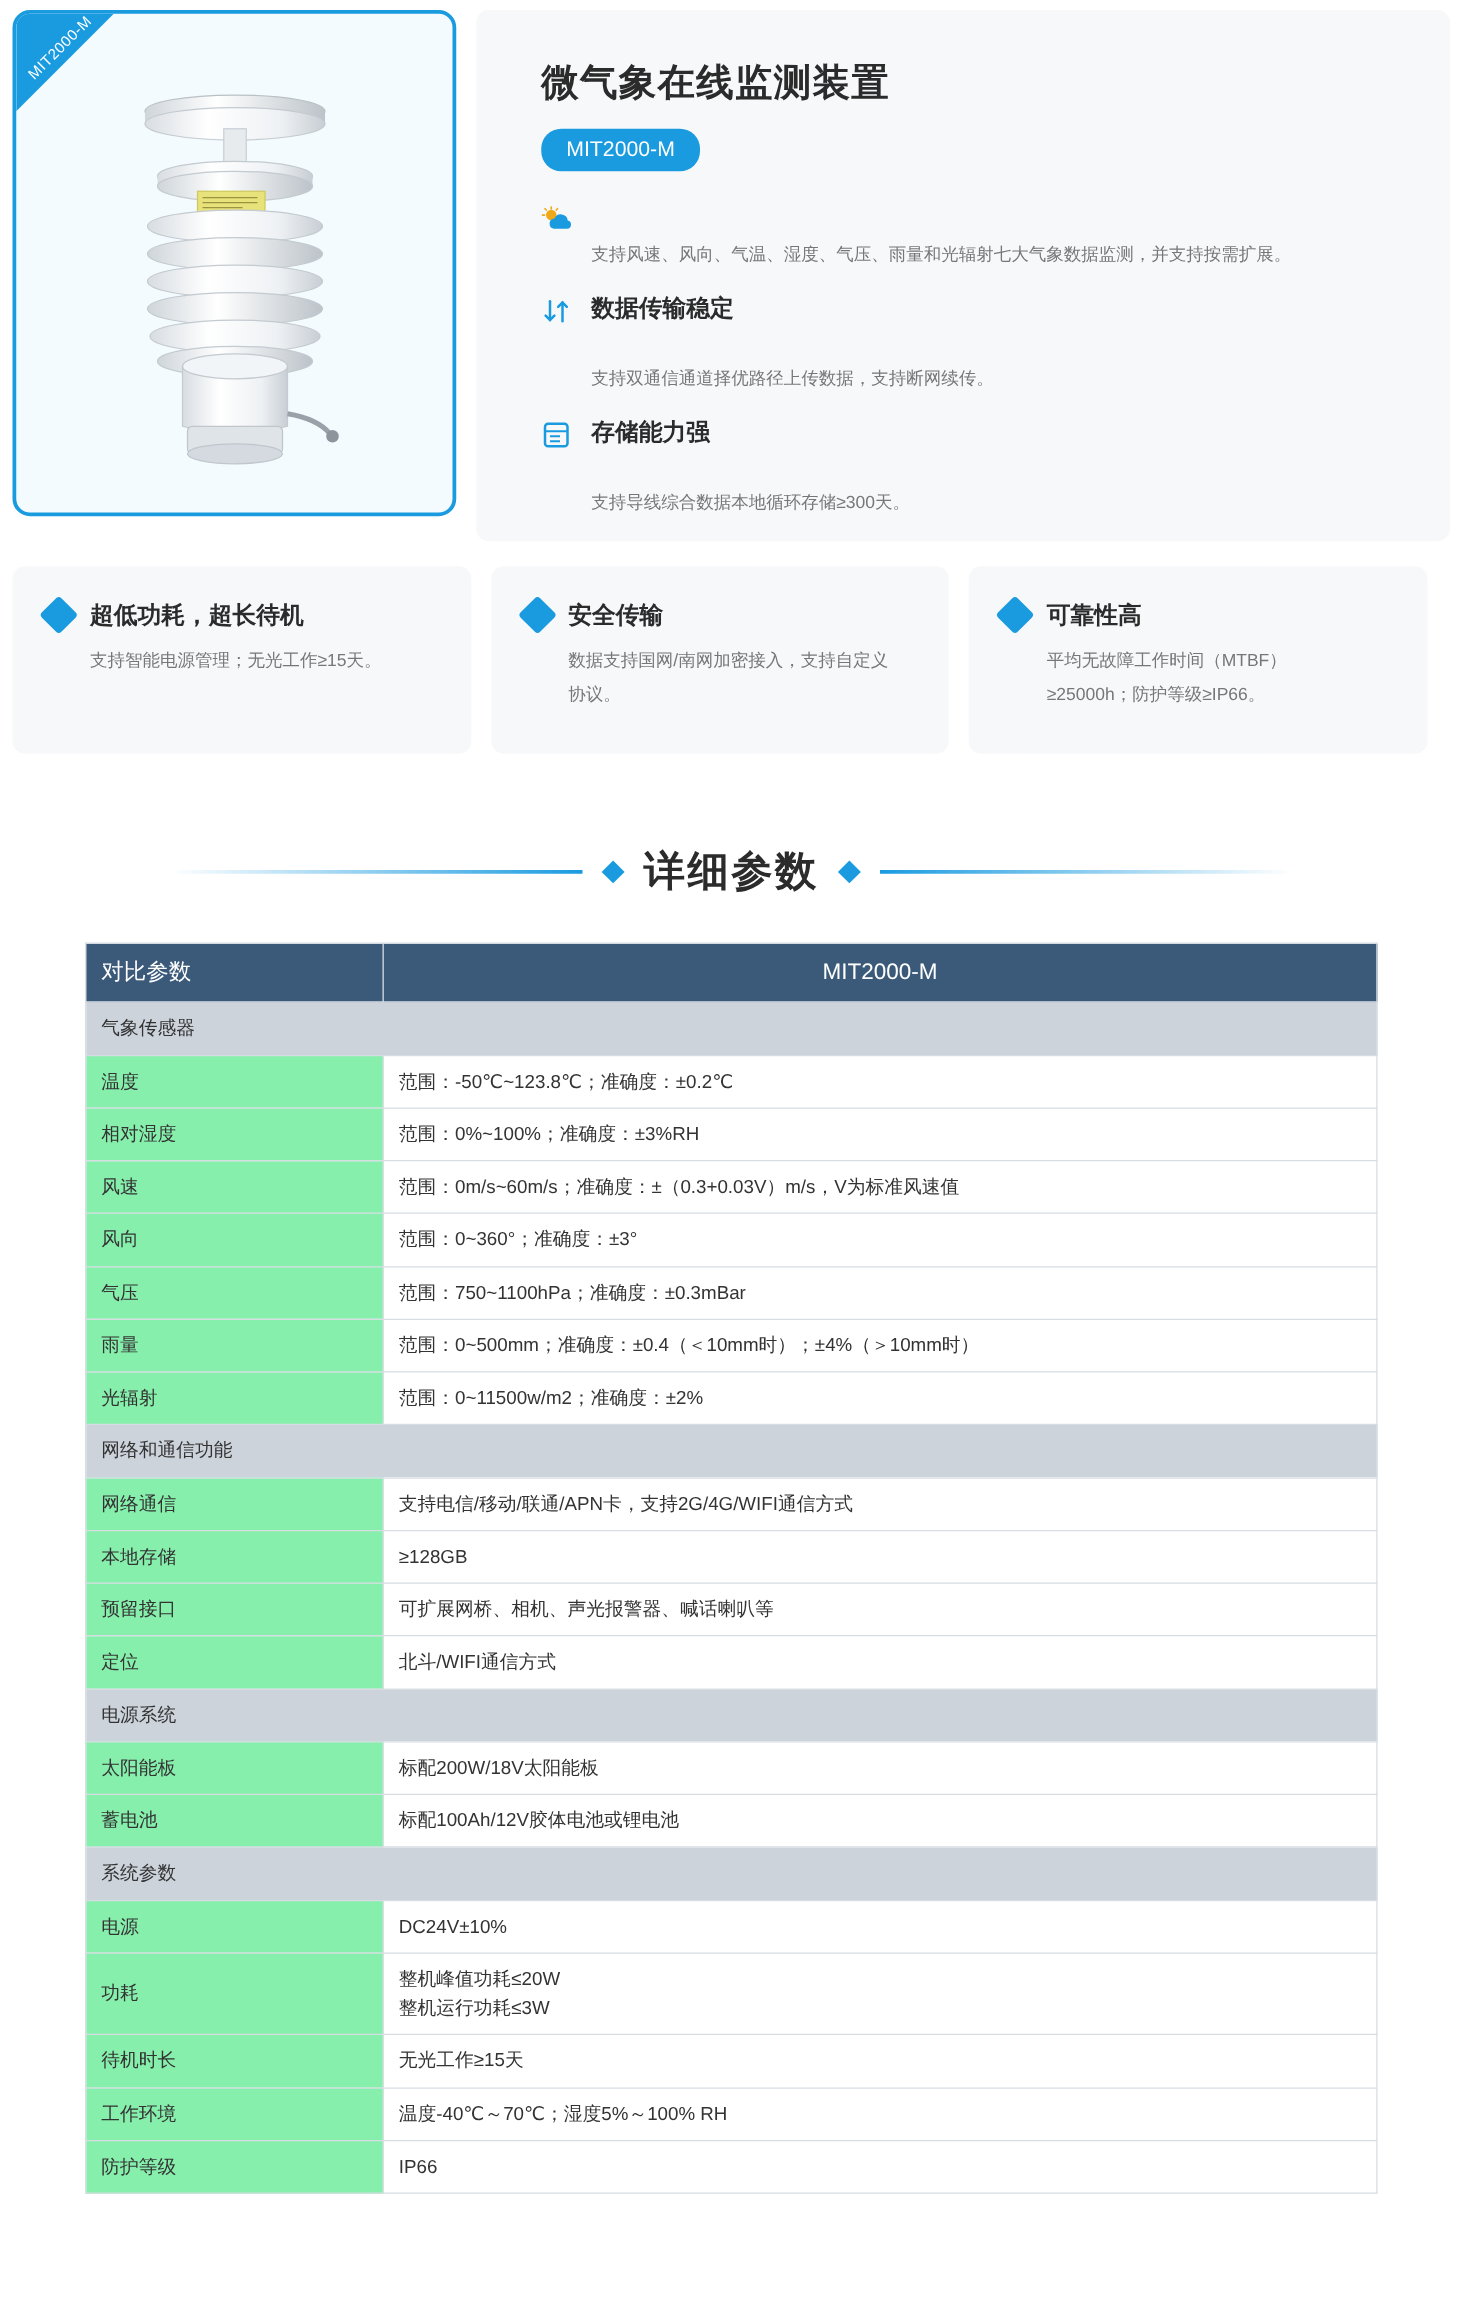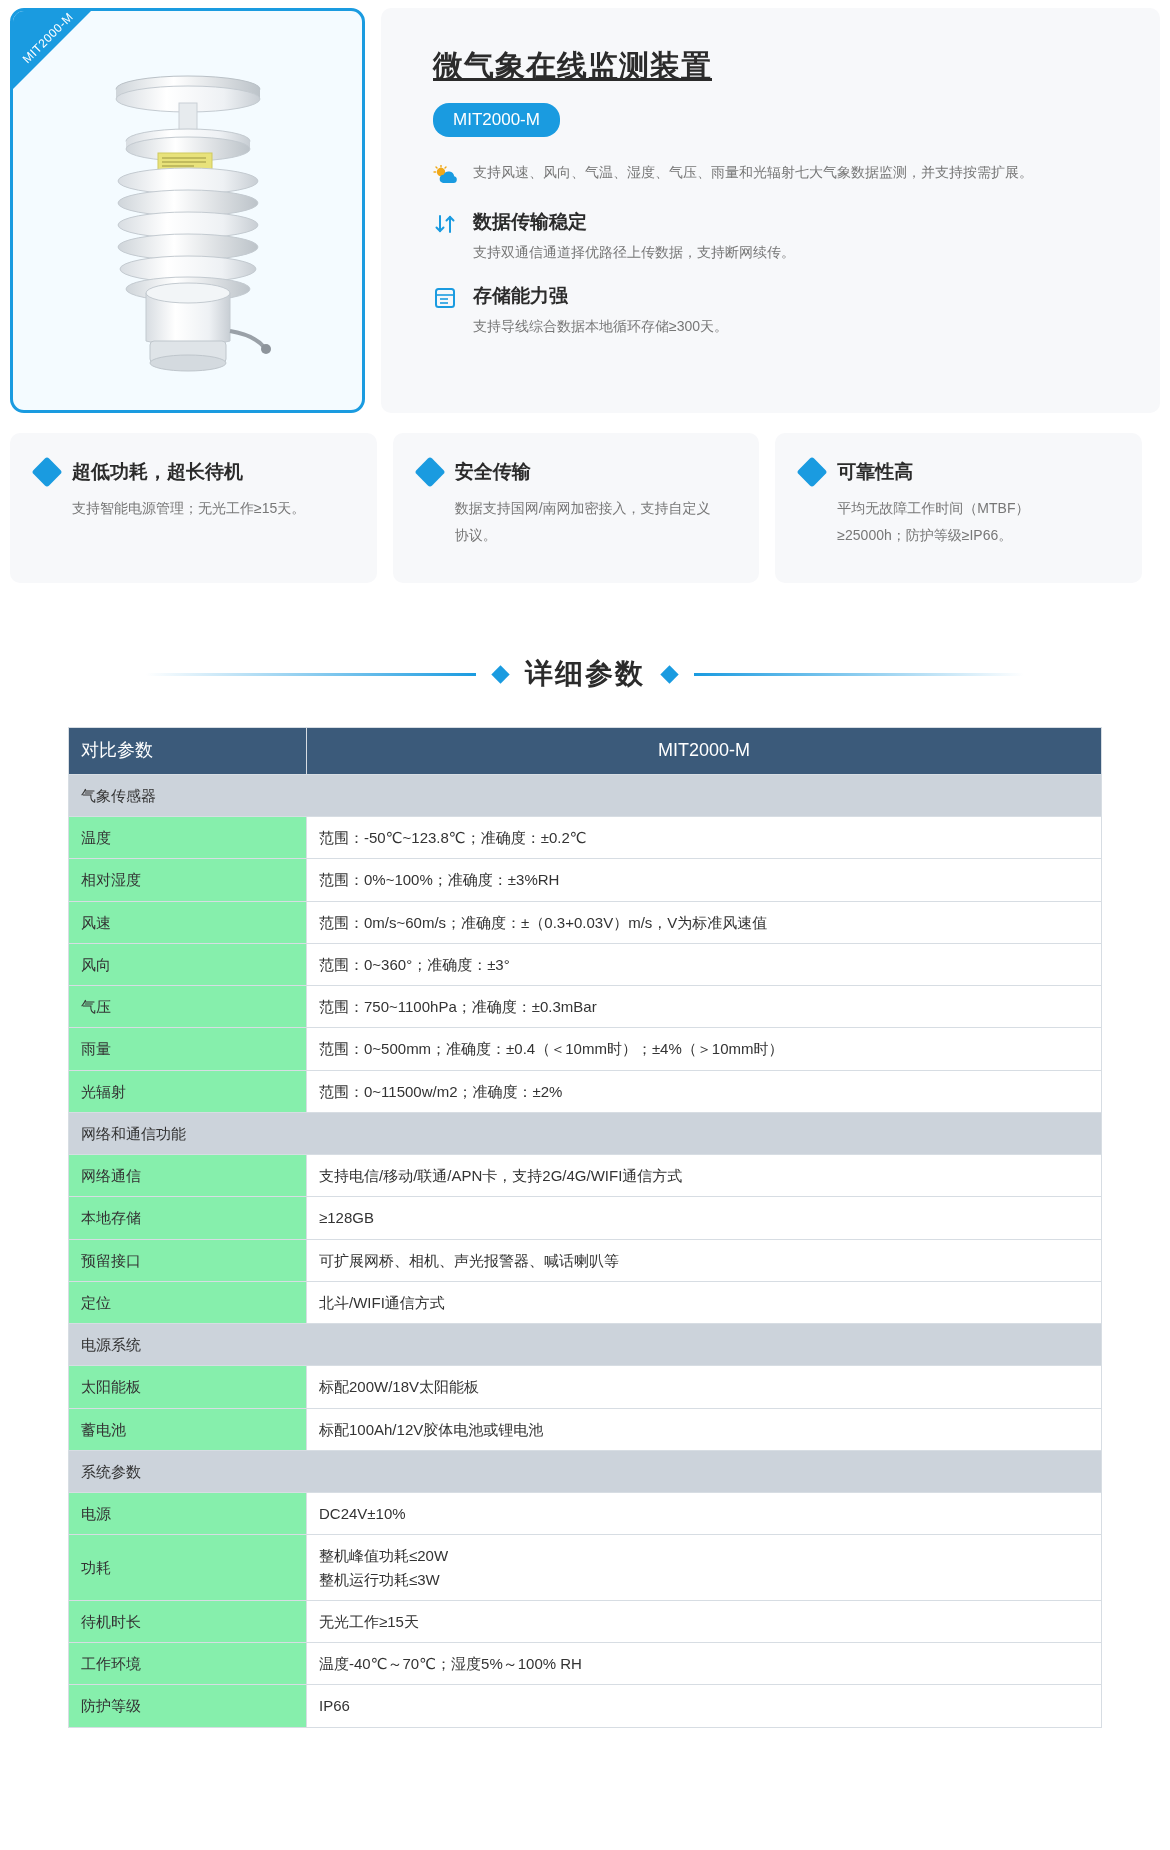--- a/index.html
+++ b/index.html
@@ -66,21 +66,20 @@
     border-radius: 10px;
     padding: 22px 34px 20px 34px;
     min-height: 405px;
   }
   .prod-title {
     font-size: 30px;
     font-weight: bold;
     color: #2b2b2b;
     margin: 16px 0 0 18px;
     letter-spacing: 1px;
-    text-decoration: underline;
   }
   .model-pill {
     display: inline-block;
     margin: 16px 0 6px 18px;
     background: #1a9be0;
     color: #fff;
     font-size: 17px;
     padding: 7px 20px;
     border-radius: 16px;
   }
@@ -99,20 +98,21 @@
     font-size: 19px;
     font-weight: bold;
     color: #2b2b2b;
     margin-bottom: 6px;
   }
   .feature-desc {
     font-size: 14px;
     color: #777;
     line-height: 1.7;
     max-width: 620px;
+    margin-top: 31px;
   }
 
   
   .badges {
     display: flex;
     gap: 16px;
     padding: 20px 28px 0 10px;
   }
   .badge-card {
     flex: 1;
@@ -164,21 +164,21 @@
   .rule.right {
     background: linear-gradient(to left, #ffffff, #1a9be0);
   }
   .small-diamond {
     width: 13px; height: 13px;
     background: #1a9be0;
     transform: rotate(45deg);
     flex: none;
   }
   .section-title {
-    font-size: 28px;
+    font-size: 33px;
     font-weight: bold;
     color: #2b2b2b;
     letter-spacing: 2px;
     white-space: nowrap;
   }
 
   
   .table-wrap {
     padding: 0 68px 60px 68px;
   }

